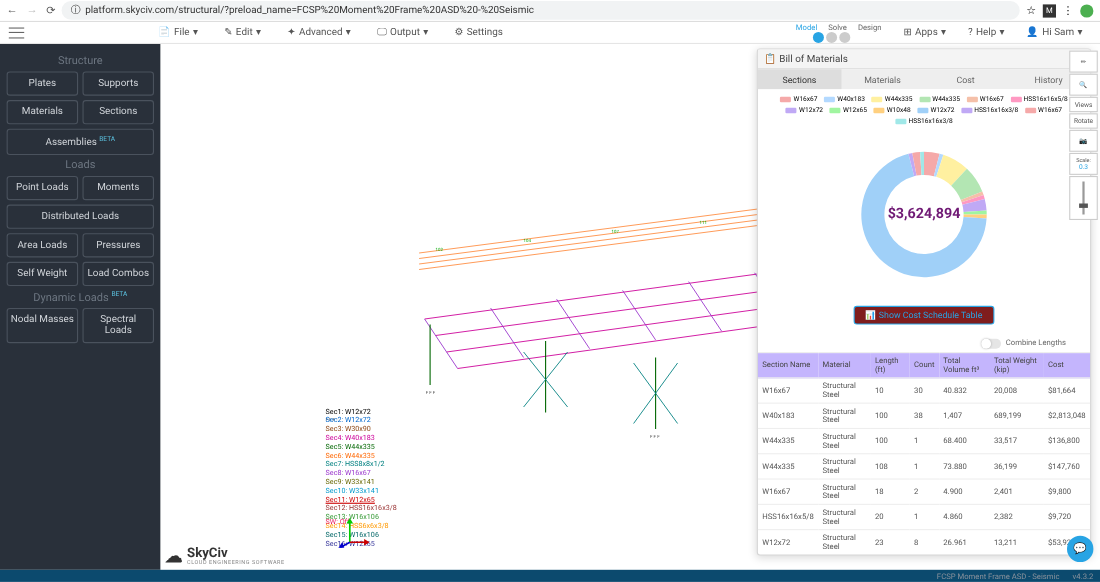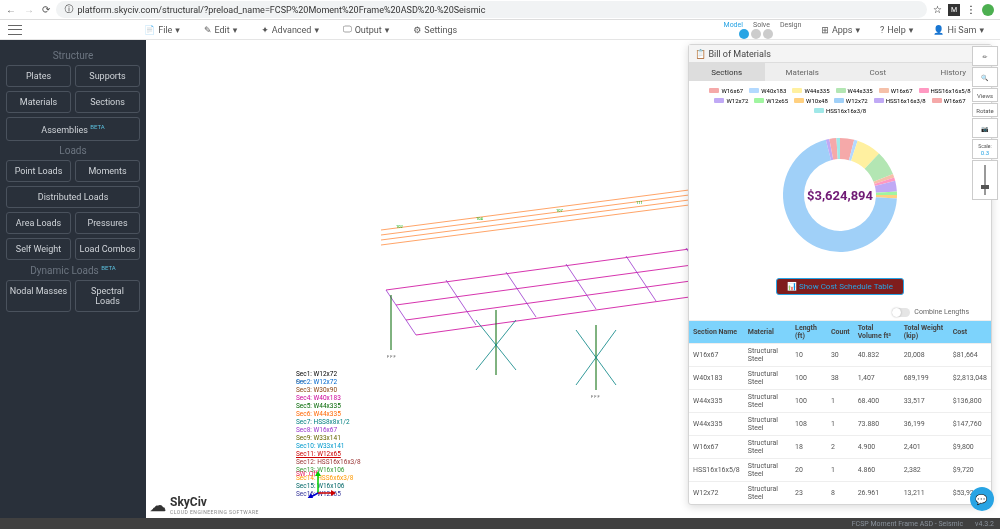--- a/index.html
+++ b/index.html
@@ -38,28 +38,28 @@
 .legend-item{display:flex;align-items:center;gap:2px}
 .legend-swatch{width:10px;height:5px;border-radius:1px}
 .donut-wrap{position:relative;width:150px;height:150px;margin:0 auto}
 .donut-center{position:absolute;top:50%;left:50%;transform:translate(-50%,-50%);font-size:13px;font-weight:700;color:#701a75}
 .cost-btn{display:block;margin:8px auto 4px;font-size:8px;color:#28a4e4;border:1px solid #28a4e4;background:#7f1d1d;padding:3px 10px;border-radius:3px;cursor:pointer}
 .combine-row{display:flex;justify-content:flex-end;align-items:flex-start;gap:4px;font-size:7px;color:#666;padding:3px 22px}
 .toggle{width:18px;height:9px;background:#e5e5e5;border-radius:5px;position:relative}
 .toggle::after{content:"";position:absolute;width:9px;height:9px;background:#fff;border-radius:50%;left:0;box-shadow:0 0 2px rgba(0,0,0,0.3)}
 table{width:100%;border-collapse:collapse;font-size:7px}
 th,td{padding:3px 4px;text-align:left;border-top:1px solid #eee;color:#555}
-th{font-weight:700;color:#444;background:#7dd3fc}
+th{font-weight:400;color:#444;background:#c4b5fd}
 .tool-stack{position:absolute;top:46px;right:2px;width:26px;display:flex;flex-direction:column;gap:1px;z-index:50}
 .tool-btn{width:26px;height:14px;background:#fff;border:1px solid #ccc;font-size:6px;display:flex;align-items:center;justify-content:center;cursor:pointer;color:#555}
 .tool-btn.tall{height:20px}
 .section-legend{position:absolute;left:150px;top:330px;font-size:6.5px;line-height:8px}
 .sw-off{position:absolute;left:150px;top:430px;font-size:6.5px;color:#e91e63}
 .axes{position:absolute;left:160px;bottom:20px}
-.footer{position:absolute;bottom:0;left:0;right:0;height:11px;background:#404040;color:#8a929c;font-size:7px;display:flex;align-items:center;justify-content:flex-end;padding:0 6px;gap:12px}
+.footer{position:absolute;bottom:0;left:0;right:0;height:11px;background:#0c4a6e;color:#8a929c;font-size:7px;display:flex;align-items:center;justify-content:flex-end;padding:0 6px;gap:12px}
 .logo{position:absolute;left:150px;bottom:14px;display:flex;align-items:center;gap:4px;font-size:12px;font-weight:700;color:#333}
 .logo-sub{font-size:5px;font-weight:400;color:#888;letter-spacing:0.5px}
 .chat-bubble{position:absolute;bottom:18px;right:6px;width:24px;height:24px;background:#28a4e4;border-radius:50%;display:flex;align-items:center;justify-content:center;color:#fff;cursor:pointer}
 .structure-svg{position:absolute;left:150px;top:40px;width:490px;height:330px}
 </style>
 </head>
 <body>
 
 <div class="browser-bar">
   <div class="nav-icons">

